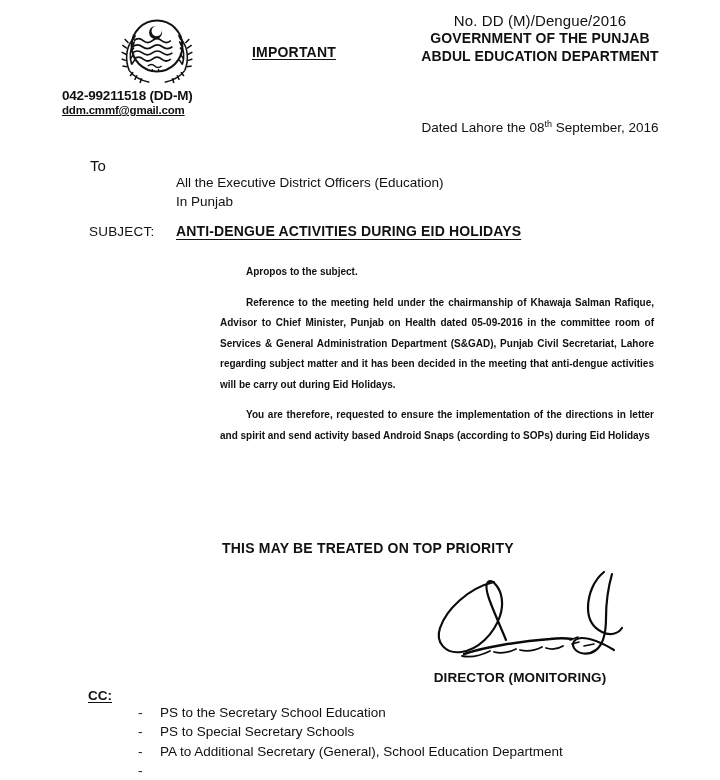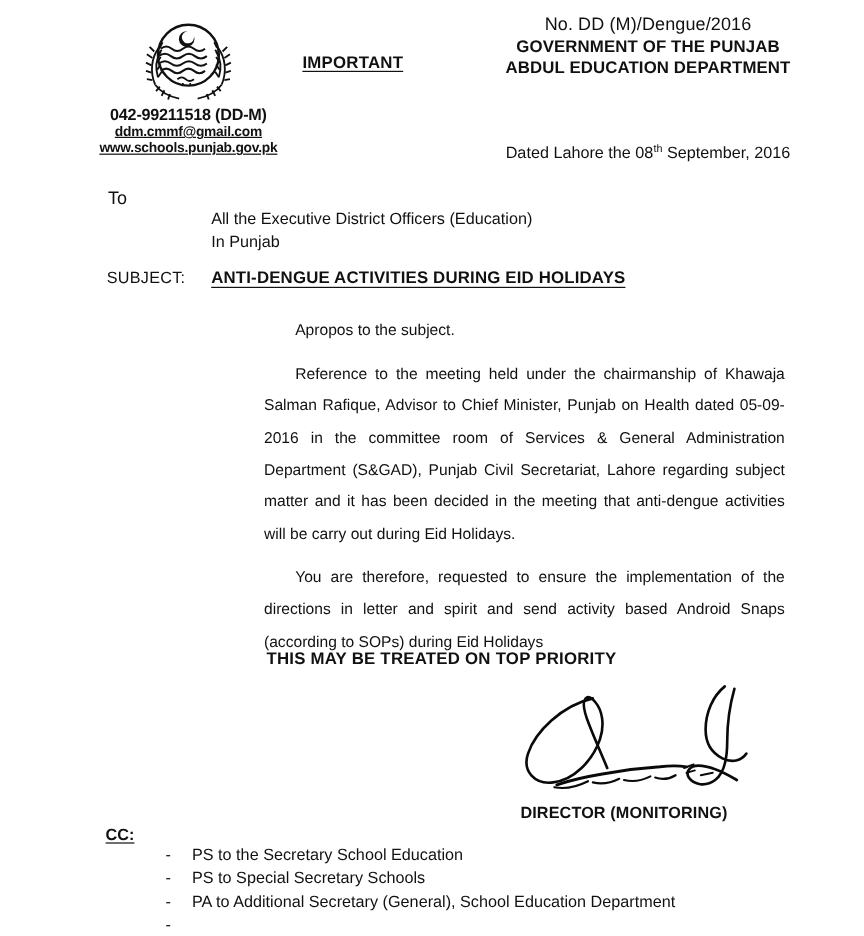--- a/index.html
+++ b/index.html
@@ -21,21 +21,20 @@
     inset: 0;
     background: #ffffff;
   }
 
   
   .emblem-block {
     position: absolute;
     left: 62px;
     top: 6px;
     width: 190px;
-    text-align: center;
   }
   .emblem {
     width: 78px;
     height: 80px;
     margin: 0 auto;
     display: block;
   }
   .contact-line1 {
     font-size: 13.5px;
     font-weight: 700;
@@ -130,25 +129,26 @@
   }
 
   
   .body-wrap {
     position: absolute;
     left: 220px;
     top: 262px;
     width: 434px;
   }
   .para {
-    font-size: 13px;
+    font-size: 10px;
     line-height: 2.05;
     text-align: justify;
     text-justify: inter-word;
     margin: 0 0 10px 0;
+    font-weight: bold;
   }
   .para.first { text-indent: 0; }
   .para.indent { text-indent: 26px; }
 
   .priority {
     position: absolute;
     left: 222px;
     top: 540px;
     font-size: 14px;
     font-weight: 700;
@@ -248,21 +248,20 @@
         <path d="M18 53 q6.5 -5 13 0 t13 0 t13 0 t13 0" stroke-width="2.2"></path>
         <path d="M18 61 q6.5 -5 13 0 t13 0 t13 0 t13 0" stroke-width="2.2"></path>
         <path d="M20 69 q6 -5 12 0 t12 0 t12 0 t12 0" stroke-width="2.2"></path>
 
         <path d="M38 78 q5 -4 9 0 q4 4 9 0" stroke-width="2"></path>
         <path d="M44 82 l0 3 M52 82 l0 3" stroke-width="1.8"></path>
       </g>
     </svg>
     <div class="contact-line1">042-99211518 (DD-M)</div>
     <div class="contact-line2">ddm.cmmf@gmail.com</div>
-    <div class="contact-line3">www.schools.punjab.gov.pk</div>
   </div>
 
   <div class="important">IMPORTANT</div>
 
   <div class="gov-block">
     <div class="ref-no">No. DD (M)/Dengue/2016</div>
     <div class="gov-l1">GOVERNMENT OF THE PUNJAB</div>
     <div class="gov-l3">ABDUL EDUCATION DEPARTMENT</div>
   </div>
 

